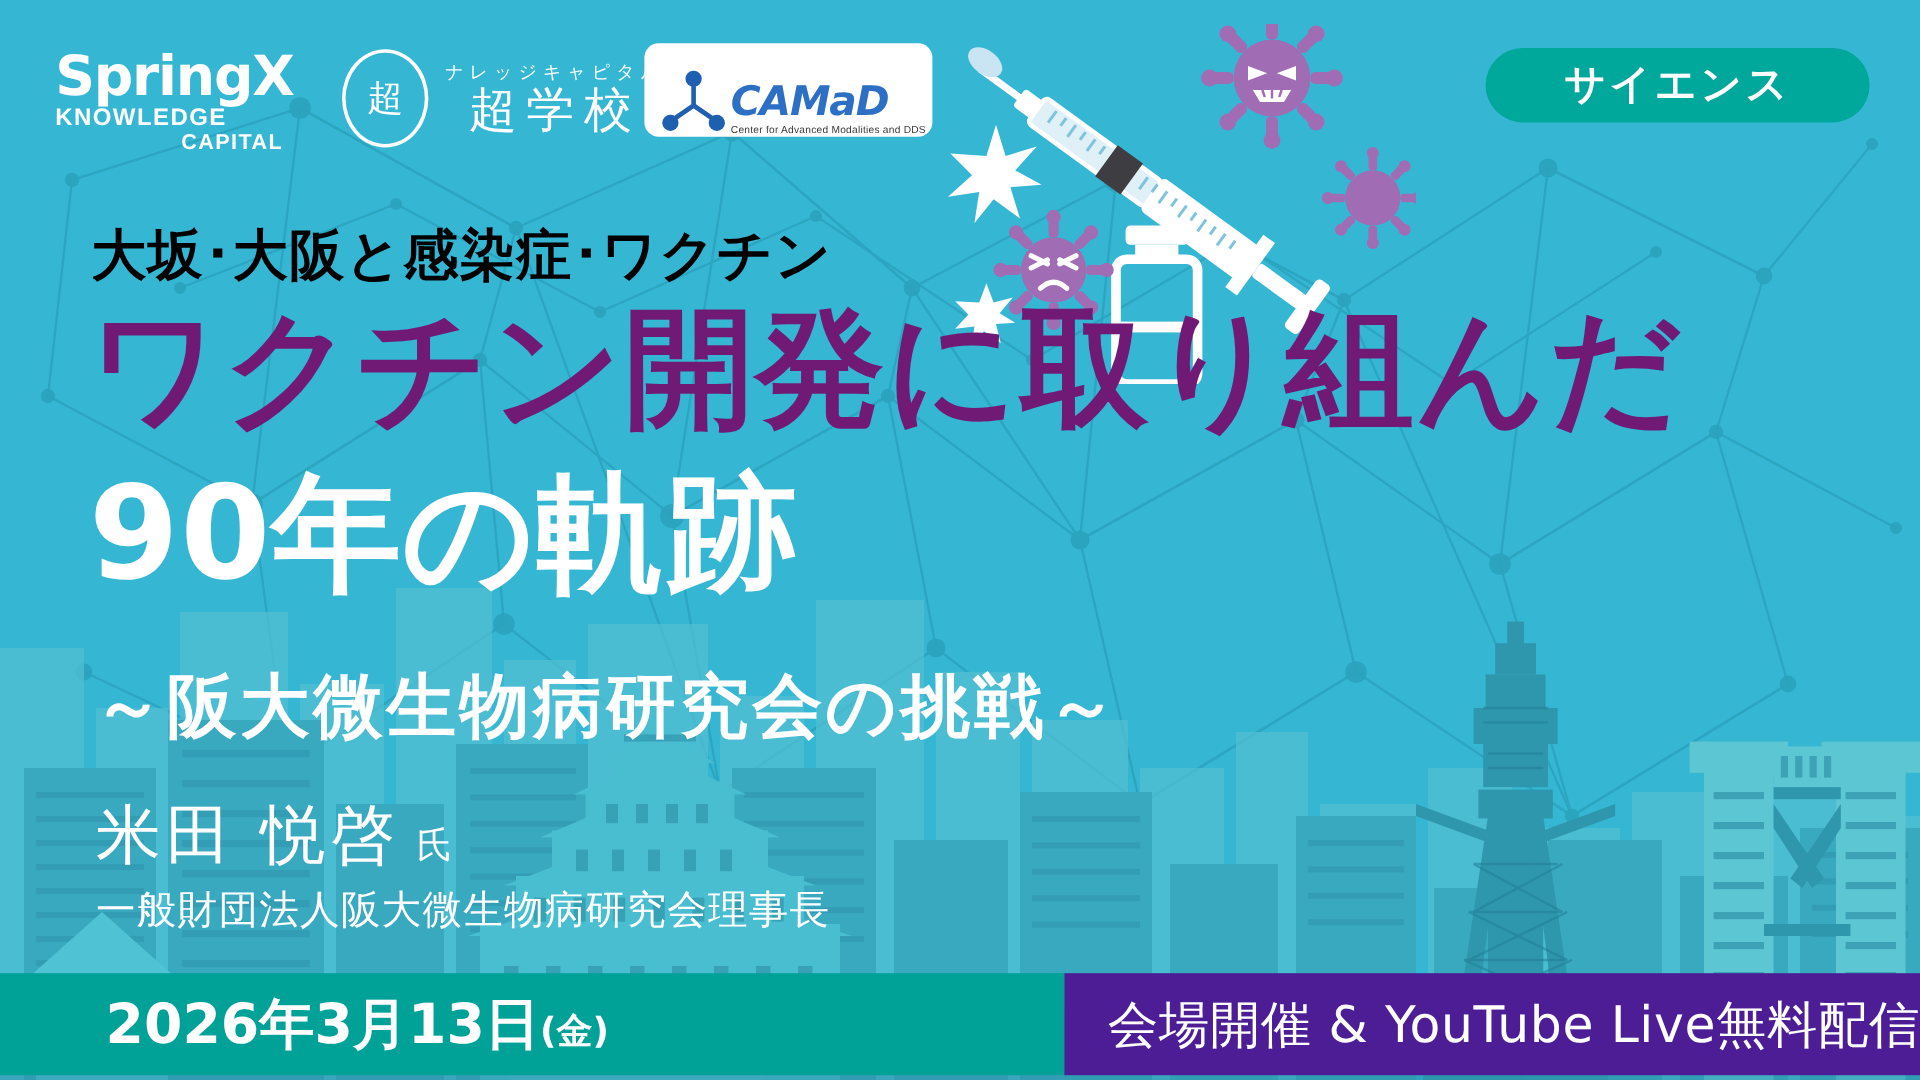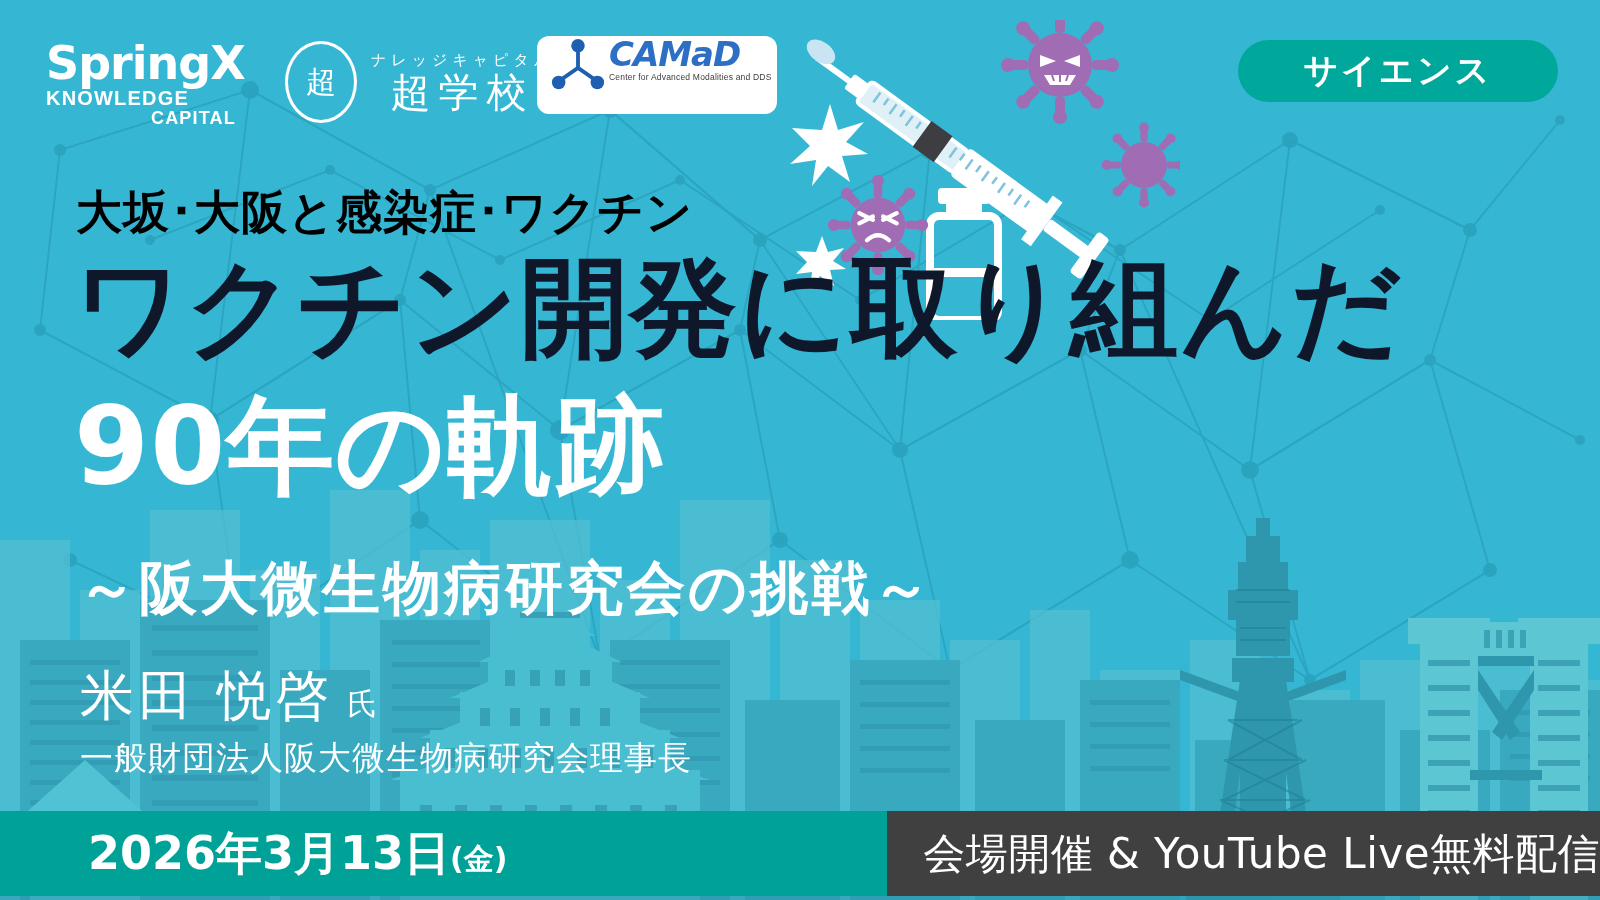--- a/index.html
+++ b/index.html
@@ -52,21 +52,21 @@
     font-family:"DejaVu Serif","Liberation Serif",serif;
   }
   .cho-text { margin-left:14px; color:#fff; }
   .cho-kana { font-size:15px; letter-spacing:5px; line-height:20px; font-family:"DejaVu Serif","Liberation Serif",serif; }
   .cho-main { font-size:40px; letter-spacing:8px; line-height:44px; font-family:"DejaVu Serif","Liberation Serif",serif;text-align:center; }
 
   .camad {
     position:absolute; left:537px; top:36px;
     width:240px; height:78px;
     background:#fff; border-radius:12px;
-    display:flex; align-items:flex-start;
+    display:flex; align-items:flex-end;
   }
   .camad-mark { width:58px; height:58px; margin-left:12px; flex:0 0 auto; }
   .camad-right { margin-left:2px; }
   .camad-word { font-size:34px; font-weight:bold; font-style:italic; color:#2c6fc4; letter-spacing:-1px; line-height:36px; font-family:"DejaVu Sans","Liberation Sans",sans-serif; }
   .camad-tag { font-size:8.5px; color:#3b3b3b; letter-spacing:0.2px; line-height:11px; }
 
   .badge {
     position:absolute; right:42px; top:40px;
     min-width:320px; height:62px;
     background:#00a79b; border-radius:31px;
@@ -83,21 +83,21 @@
 
   .kicker {
     position:absolute; left:76px; top:182px;
     color:#000000;
     font-size:46px; font-weight:bold; letter-spacing:1px;
     white-space:nowrap;
     font-family:"DejaVu Sans","Liberation Sans",sans-serif;
   }
   .head1 {
     position:absolute; left:74px; top:252px;
-    color:#0f172a;
+    color:#701a75;
     font-size:108px; font-weight:bold; letter-spacing:1px;
     line-height:112px; white-space:nowrap;
     font-family:"DejaVu Sans","Liberation Sans",sans-serif;
   }
   .head2 {
     position:absolute; left:74px; top:390px;
     color:#fff;
     font-size:108px; font-weight:bold; letter-spacing:1px;
     line-height:112px; white-space:nowrap;
     font-family:"DejaVu Sans","Liberation Sans",sans-serif;
@@ -124,21 +124,21 @@
     font-family:"DejaVu Sans","Liberation Sans",sans-serif;
   }
 
   
   .bottombar { position:absolute; left:0; bottom:4px; width:1600px; height:85px; display:flex; }
   .bb-left {
     width:890px; background:#00a298;
     display:flex; align-items:center;
   }
   .bb-right {
-    flex:1; background:#404040;
+    flex:1; background:#4c1d95;
     display:flex; align-items:center;text-align:center;
   }
   .date {
     margin-left:88px; color:#fff;
     font-size:46px; font-weight:bold; letter-spacing:0px;
     white-space:nowrap;
     font-family:"DejaVu Sans","Liberation Sans",sans-serif;
   }
   .date .dow { font-size:30px; }
   .stream {

